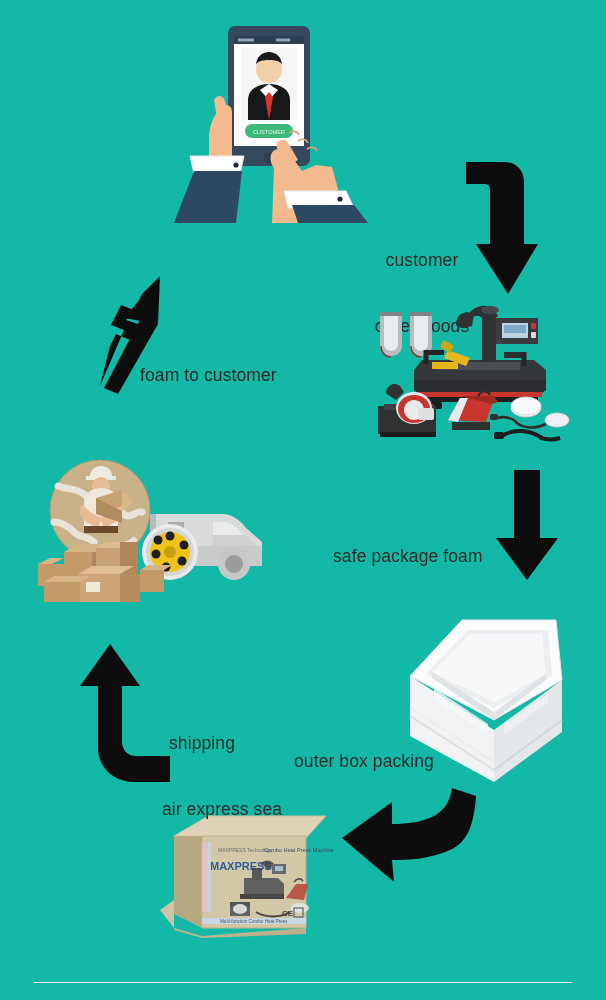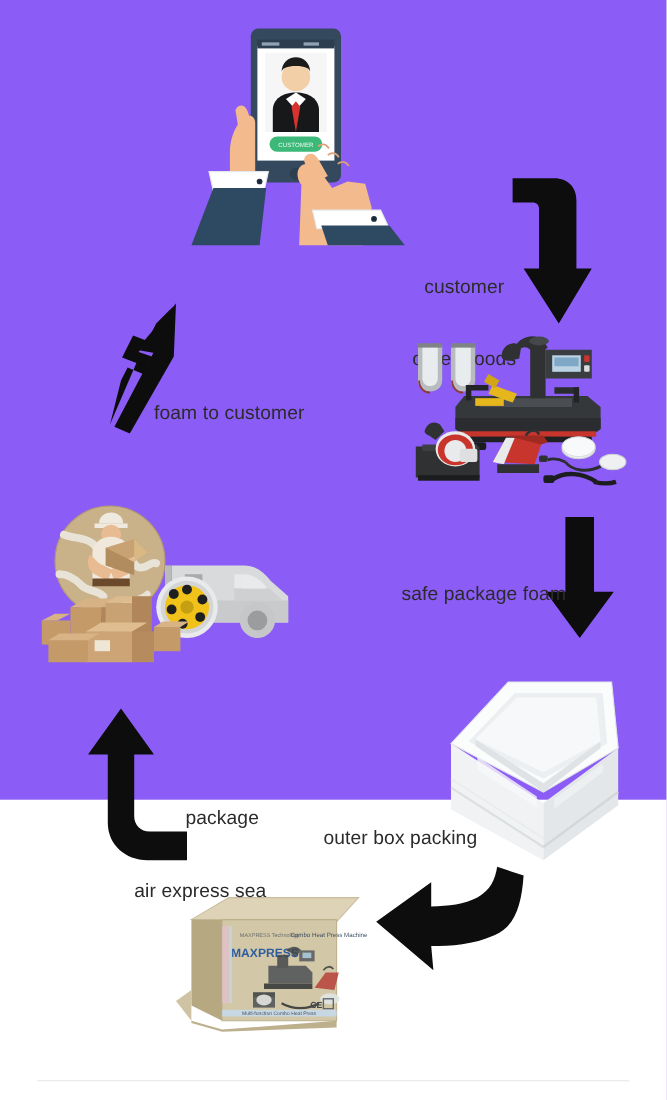--- a/index.html
+++ b/index.html
@@ -1,18 +1,18 @@
 <!DOCTYPE html>
 <html><head>
 <meta charset="utf-8">
 <style>
   html,body{margin:0;padding:0;background:#fff;}
   body{width:606px;height:1000px;position:relative;overflow:hidden;
        font-family:"Liberation Sans","DejaVu Sans",sans-serif;}
-  #stage{position:relative;width:606px;height:727px;background:#8b5cf6;text-decoration:underline;}
+  #stage{position:relative;width:606px;height:1000px;background:#14b8a6;text-decoration:underline;}
 
   .lbl{position:absolute;color:#2b2b2b;font-size:17.5px;line-height:22px;
        letter-spacing:.1px;white-space:pre;}
   .lbl.ctr{text-align:center;}
 
   .bottom-rule{position:absolute;left:34px;top:982px;width:538px;height:1px;
       background:#e6e6e6;}
 
   svg{display:block;overflow:visible;}
   .node{position:absolute;}
@@ -177,21 +177,21 @@
   </div>
 
   <div class="lbl" style="left:140px;top:364px;width:190px;">foam to customer</div>
 
   <div class="arrow" style="left:496px;top:466px;width:72px;height:118px;">
     <svg width="72" height="118" viewBox="0 0 72 118">
       <path d="M18 4h26v68h18L31 114 0 72h18z" fill="#0d0d0d"></path>
     </svg>
   </div>
 
-  <div class="lbl" style="left:333px;top:528px;width:200px;margin-left:32px;">safe package foam</div>
+  <div class="lbl" style="left:333px;top:545px;width:200px;">safe package foam</div>
 
   <div class="arrow" style="left:96px;top:276px;width:84px;height:114px;">
     <svg width="84" height="114" viewBox="0 0 84 114">
       <path d="M62 2L30 44l12 4-8 16-14-6-6 12L4 110l24-56-13-5 10-20 13 5 8-16z" fill="#0d0d0d"></path>
       <path d="M64 0L28 42l34 6z" fill="#0d0d0d"></path>
       <path d="M8 112L46 40l16 8L22 118z" fill="#0d0d0d"></path>
     </svg>
   </div>
 
   <div class="node" style="left:38px;top:452px;width:238px;height:152px;">
@@ -350,18 +350,18 @@
     </svg>
   </div>
 
   <div class="arrow" style="left:64px;top:640px;width:106px;height:138px;">
     <svg width="106" height="138" viewBox="0 0 106 138">
       <path d="M34 46h-18L46 4l30 42H58v56c0 8 6 14 14 14h34v26H70c-20 0-36-14-36-34z" fill="#0d0d0d"></path>
     </svg>
   </div>
 
   <div class="lbl" style="left:122px;top:688px;width:200px;">
-    <div style="text-align:center;width:160px;">package</div>
-    <div style="width:200px;">air express sea</div>
+    <div style="text-align:center;width:160px;">shipping</div>
+    <div style="width:200px;text-align:center;">air express sea</div>
   </div>
 
   <div class="bottom-rule"></div>
 </div>
 
 </body></html>

